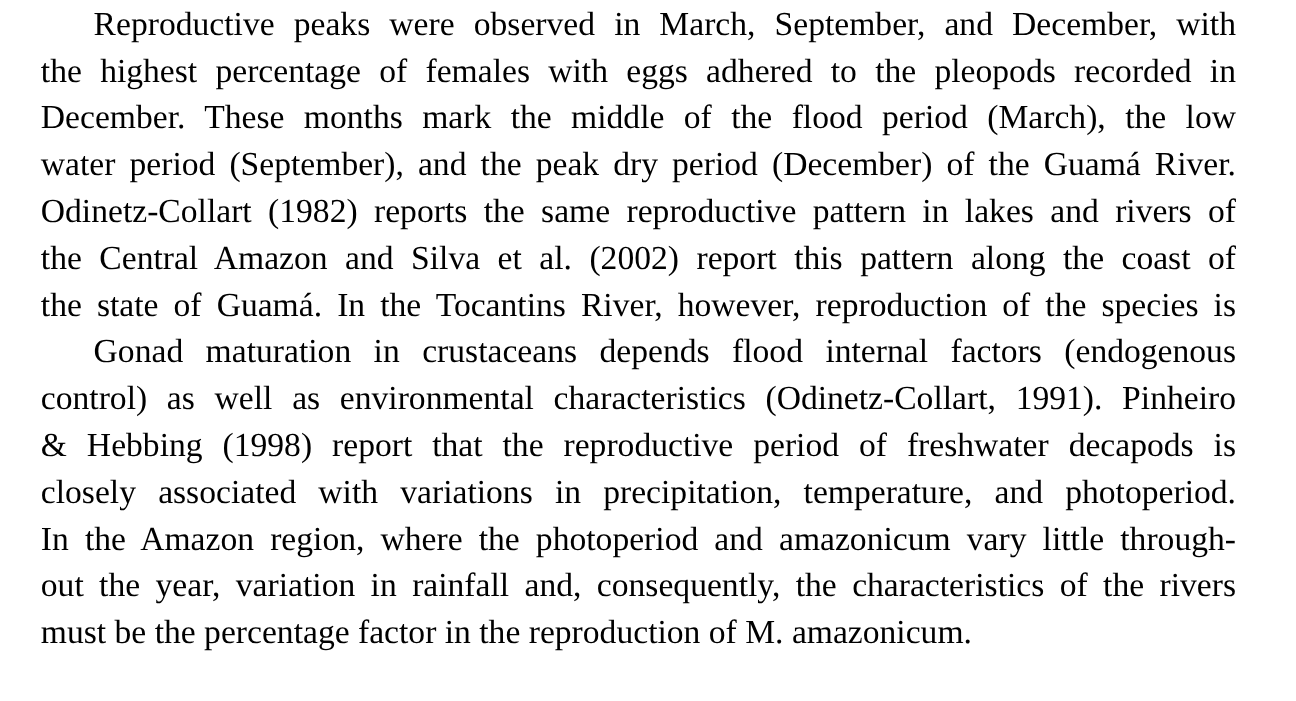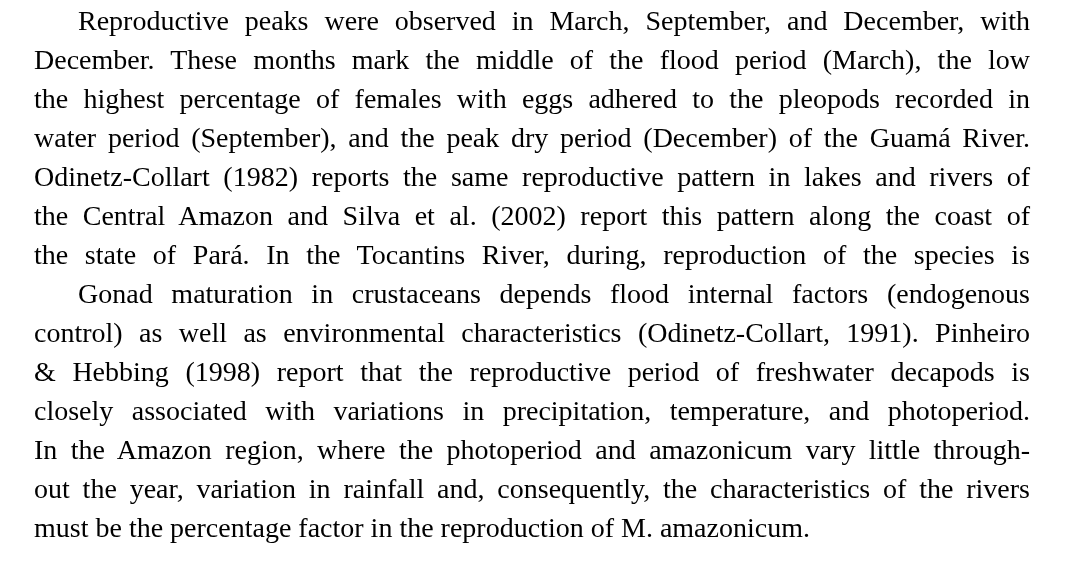--- a/index.html
+++ b/index.html
@@ -41,26 +41,26 @@
   .species {
   }
 </style>
 </head>
 <body>
 
 <div class="page">
 
   <div class="paragraph">
     <div class="line first">Reproductive peaks were observed in March, September, and December, with</div>
+    <div class="line">the highest percentage of females with eggs adhered to the pleopods recorded in</div>
     <div class="line">December. These months mark the middle of the flood period (March), the low</div>
-    <div class="line">the highest percentage of females with eggs adhered to the pleopods recorded in</div>
     <div class="line">water period (September), and the peak dry period (December) of the Guamá River.</div>
     <div class="line">Odinetz-Collart (1982) reports the same reproductive pattern in lakes and rivers of</div>
     <div class="line">the Central Amazon and Silva et al. (2002) report this pattern along the coast of</div>
-    <div class="line">the state of Pará. In the Tocantins River, during, reproduction of the species is</div>
+    <div class="line">the state of Guamá. In the Tocantins River, however, reproduction of the species is</div>
   </div>
 
   <div class="paragraph">
     <div class="line first">Gonad maturation in crustaceans depends flood internal factors (endogenous</div>
     <div class="line">control) as well as environmental characteristics (Odinetz-Collart, 1991). Pinheiro</div>
     <div class="line">&amp; Hebbing (1998) report that the reproductive period of freshwater decapods is</div>
     <div class="line">closely associated with variations in precipitation, temperature, and photoperiod.</div>
     <div class="line">In the Amazon region, where the photoperiod and amazonicum vary little through-</div>
     <div class="line">out the year, variation in rainfall and, consequently, the characteristics of the rivers</div>
     <div class="line last"><span>must be the percentage factor in the reproduction of </span><span class="species">M. amazonicum</span><span>.</span></div>

